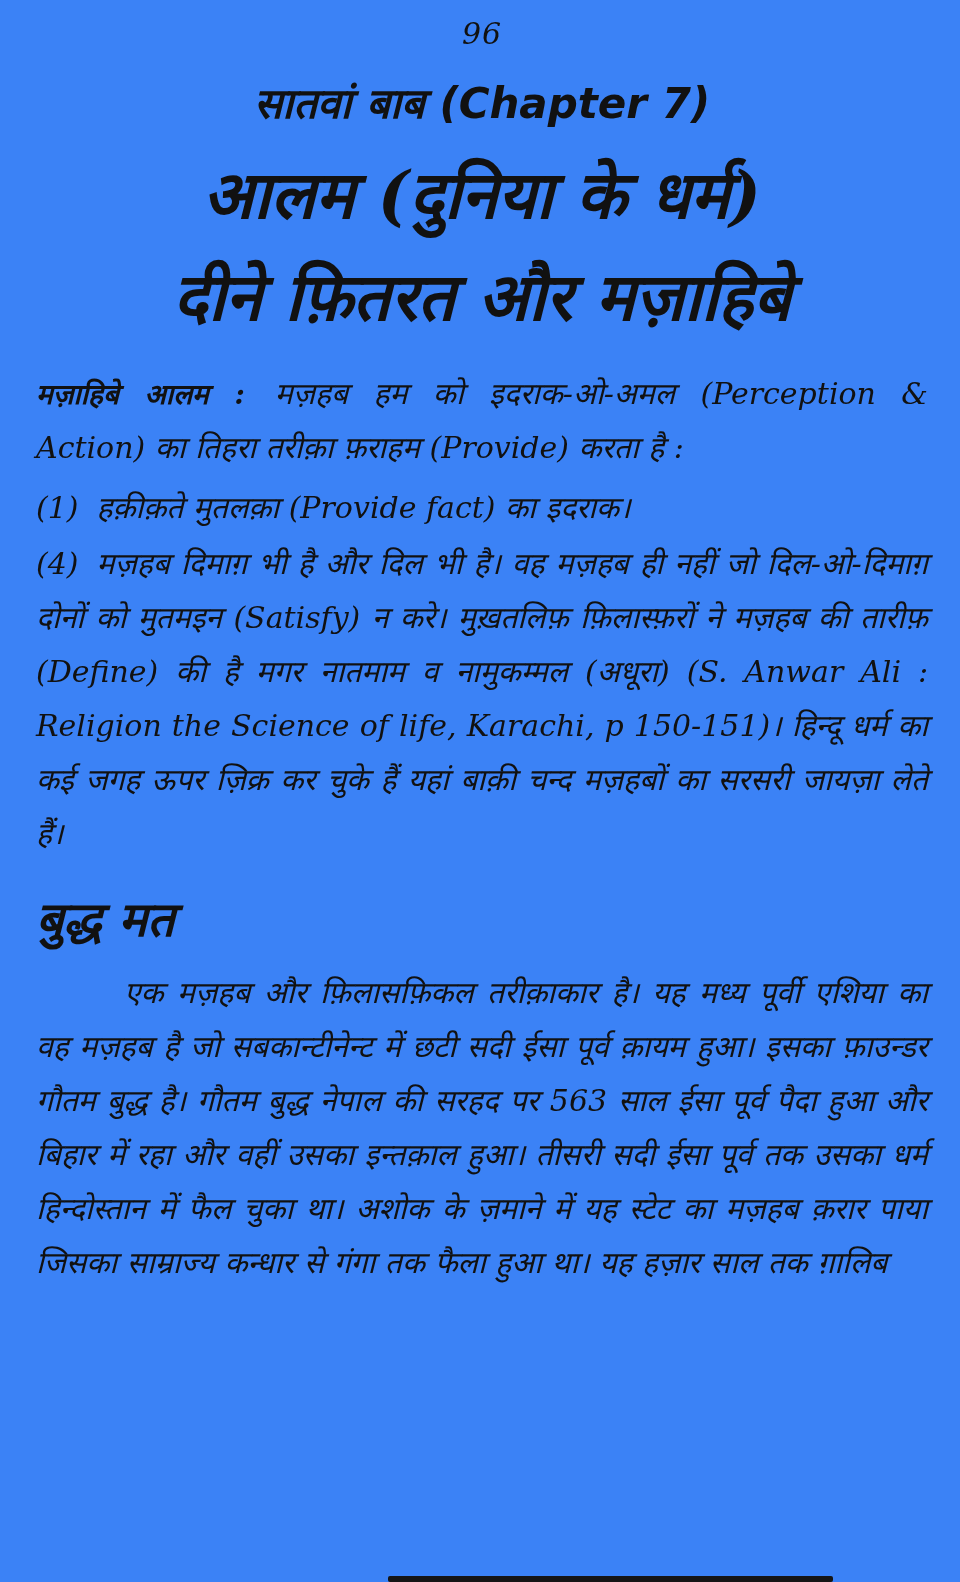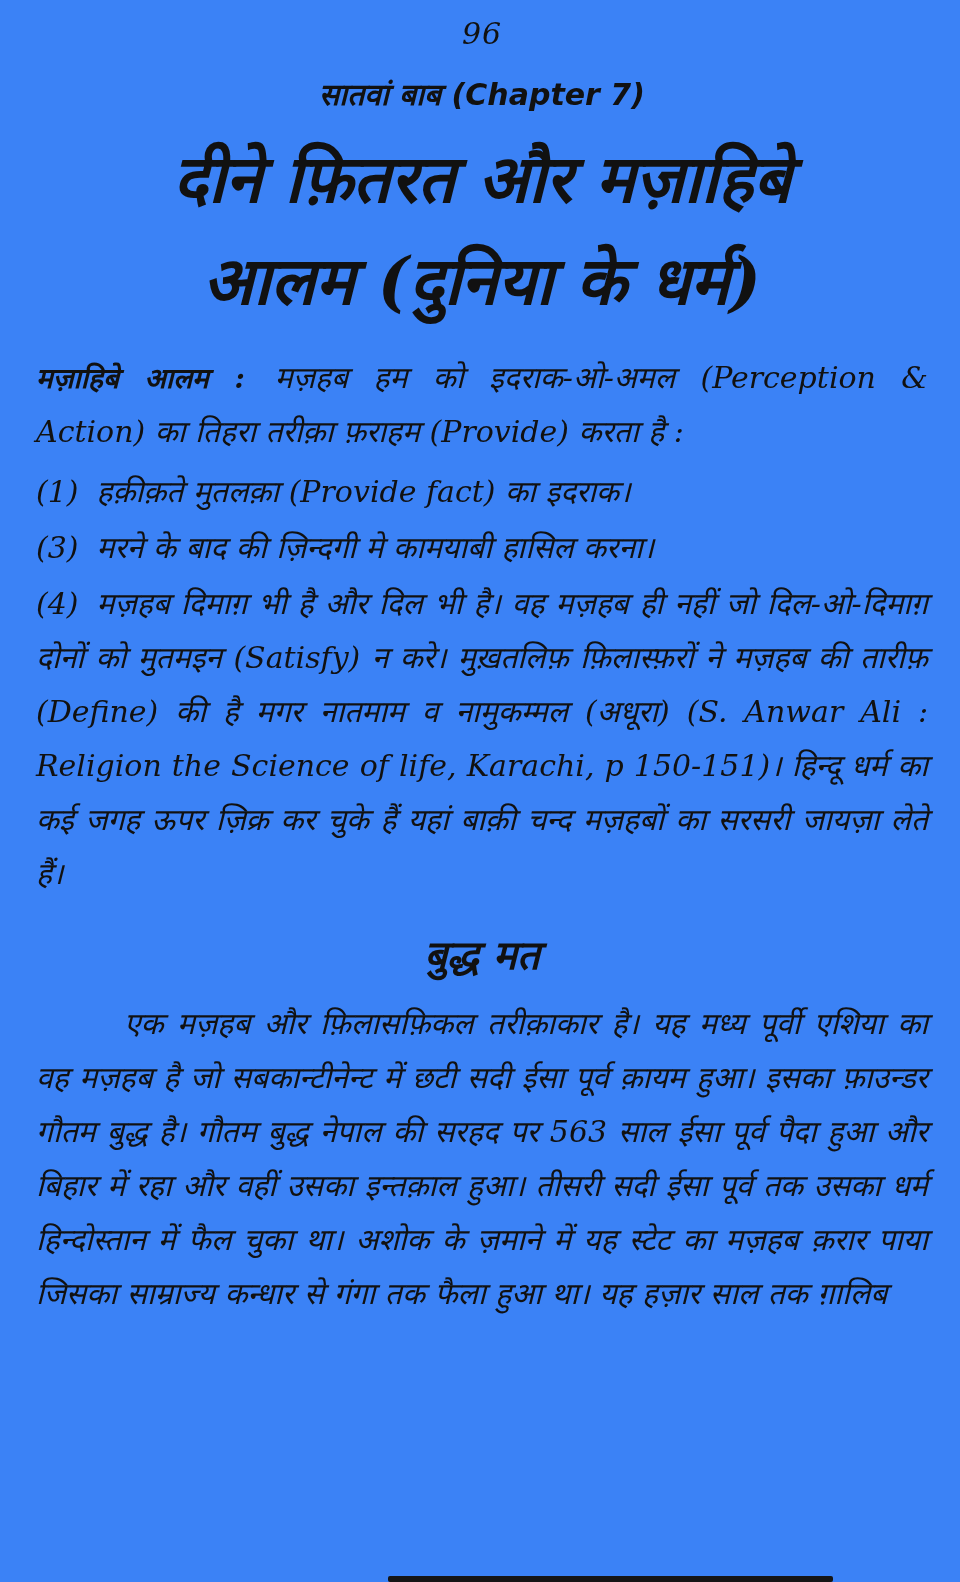--- a/index.html
+++ b/index.html
@@ -20,21 +20,21 @@
     overflow: hidden;
     font-style: italic;
   }
   .page-number {
     text-align: center;
     font-size: 30px;
     letter-spacing: 1px;
   }
   .chapter-line {
     text-align: center;
-    font-size: 30px;
+    font-size: 42px;
     font-weight: bold;
     margin-top: 22px;
     font-family: "DejaVu Sans", sans-serif;
   }
   .main-title {
     margin: 14px 0 0 0;
     text-align: center;
     font-weight: bold;
     font-size: 66px;
     line-height: 1.55;
@@ -59,22 +59,21 @@
   .numbered-list {
     margin-top: 6px;
   }
   .list-item {
     margin-top: 2px;
   }
   .list-marker {
     margin-right: 18px;
   }
   .section-heading {
-    text-align: center;
-    font-size: 40px;
+    font-size: 48px;
     font-weight: bold;
     margin: 30px 0 18px 0;
     line-height: 1.2;
   }
   .buddha-paragraph {
     text-indent: 88px;
   }
   .scan-edge {
     position: absolute;
     bottom: 0;
@@ -88,38 +87,35 @@
 </head>
 <body>
 
 <div class="page">
 
   <div class="page-number">96</div>
 
   <div class="chapter-line">सातवां बाब  (Chapter 7)</div>
 
   <h1 class="main-title">
+    <span class="title-line">आलम (दुनिया के धर्म)</span>
     <span class="title-line">दीने फ़ितरत और मज़ाहिबे</span>
-    <span class="title-line">आलम (दुनिया के धर्म)</span>
   </h1>
 
   <p class="body-text intro">
     <span class="intro-lead">मज़ाहिबे आलम :</span><span>मज़हब हम को इदराक-ओ-अमल (Perception &amp; Action) का तिहरा तरीक़ा फ़राहम (Provide) करता है :</span>
   </p>
 
   <div class="numbered-list">
 
     <p class="body-text list-item">
       <span class="list-marker">(1)</span><span>हक़ीक़ते मुतलक़ा (Provide fact) का इदराक।</span>
     </p>
 
 
-    <p class="body-text list-item">
-      <span class="list-marker">(3)</span><span>मरने के बाद की ज़िन्दगी मे कामयाबी हासिल करना।</span>
-    </p>
 
     <p class="body-text list-item">
       <span class="list-marker">(4)</span><span>मज़हब दिमाग़ भी है और दिल भी है। वह मज़हब ही नहीं जो दिल-ओ-दिमाग़ दोनों को मुतमइन (Satisfy) न करे। मुख़तलिफ़ फ़िलास्फ़रों ने मज़हब की तारीफ़ (Define) की है मगर नातमाम व नामुकम्मल (अधूरा) (S. Anwar Ali : Religion the Science of life, Karachi, p 150-151)। हिन्दू धर्म का कई जगह ऊपर ज़िक्र कर चुके हैं यहां बाक़ी चन्द मज़हबों का सरसरी जायज़ा लेते हैं।</span>
     </p>
 
   </div>
 
   <h2 class="section-heading">बुद्ध मत</h2>
 
   <p class="body-text buddha-paragraph">एक मज़हब और फ़िलासफ़िकल तरीक़ाकार है। यह मध्य पूर्वी एशिया का वह मज़हब है जो सबकान्टीनेन्ट में छटी सदी ईसा पूर्व क़ायम हुआ। इसका फ़ाउन्डर गौतम बुद्ध है। गौतम बुद्ध नेपाल की सरहद पर 563 साल ईसा पूर्व पैदा हुआ और बिहार में रहा और वहीं उसका इन्तक़ाल हुआ। तीसरी सदी ईसा पूर्व तक उसका धर्म हिन्दोस्तान में फैल चुका था। अशोक के ज़माने में यह स्टेट का मज़हब क़रार पाया जिसका साम्राज्य कन्धार से गंगा तक फैला हुआ था। यह हज़ार साल तक ग़ालिब</p>

